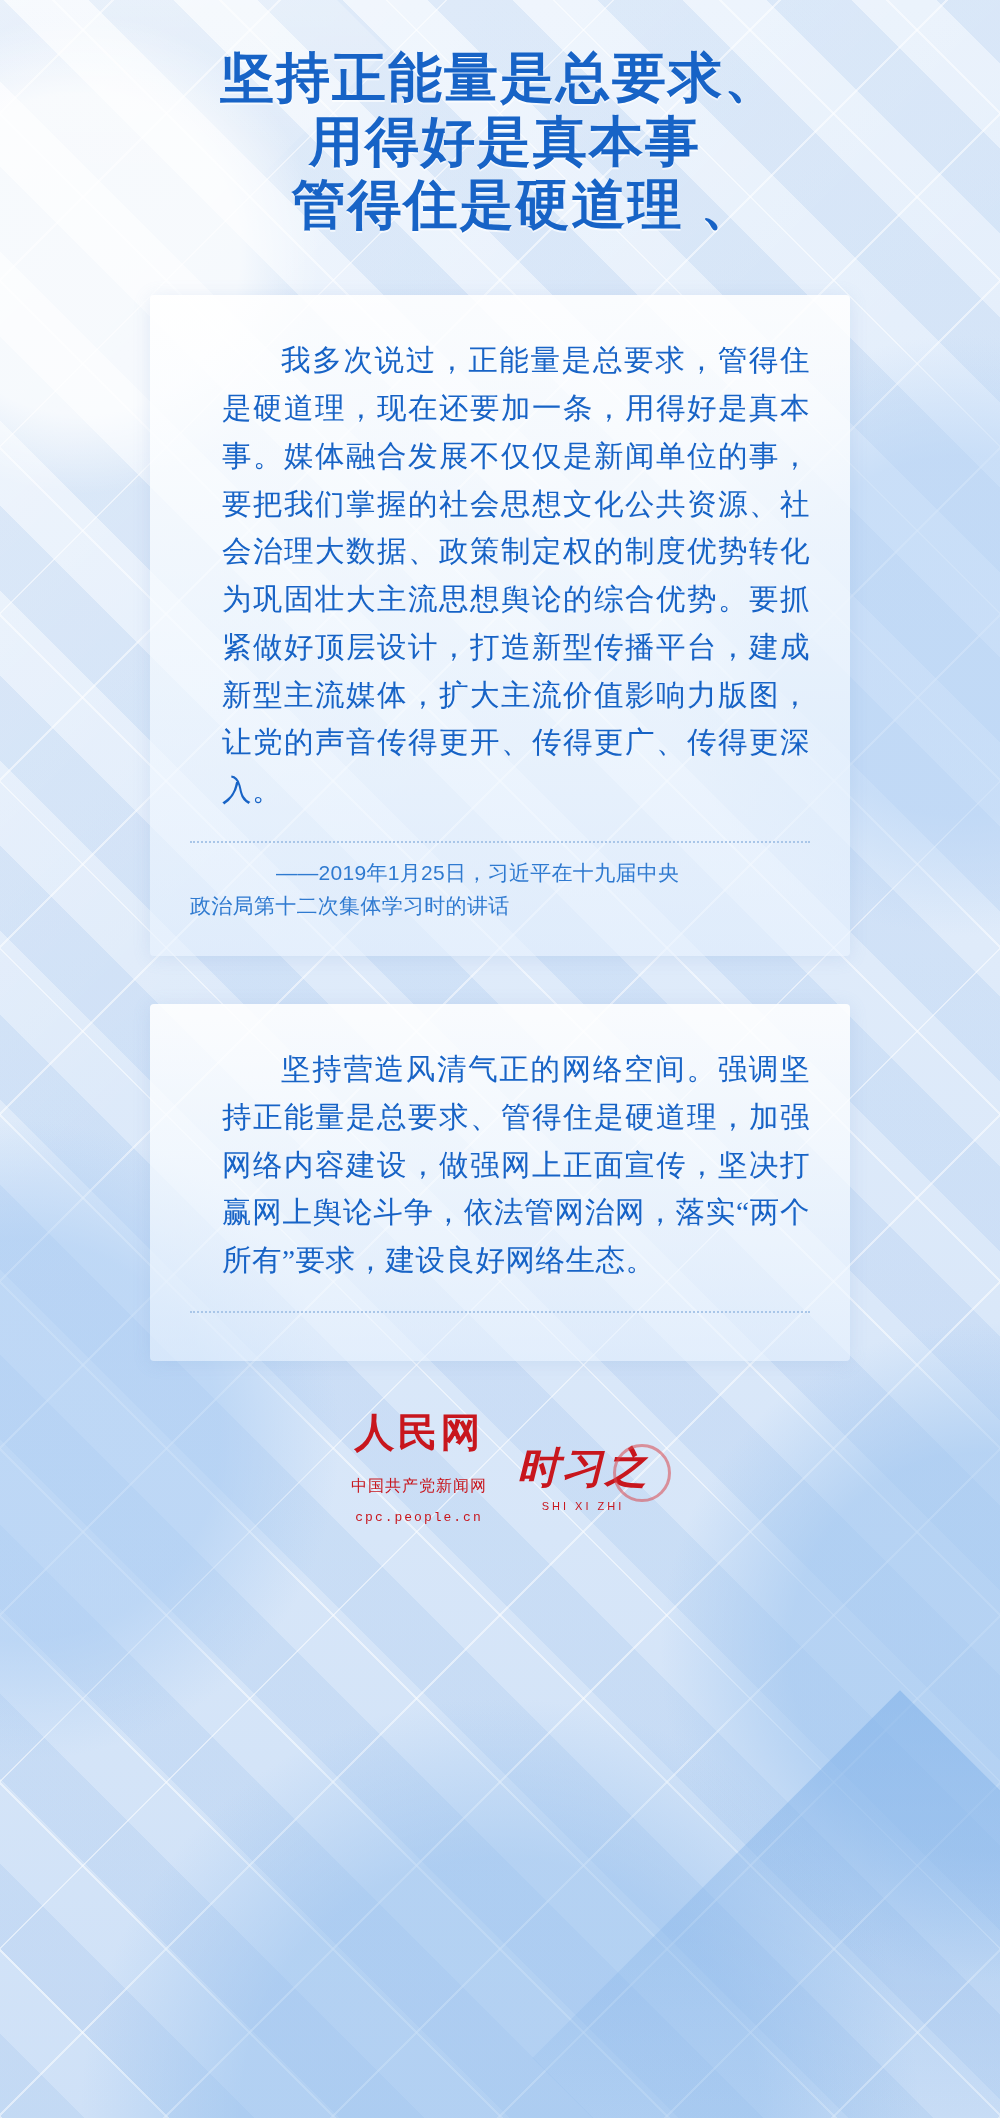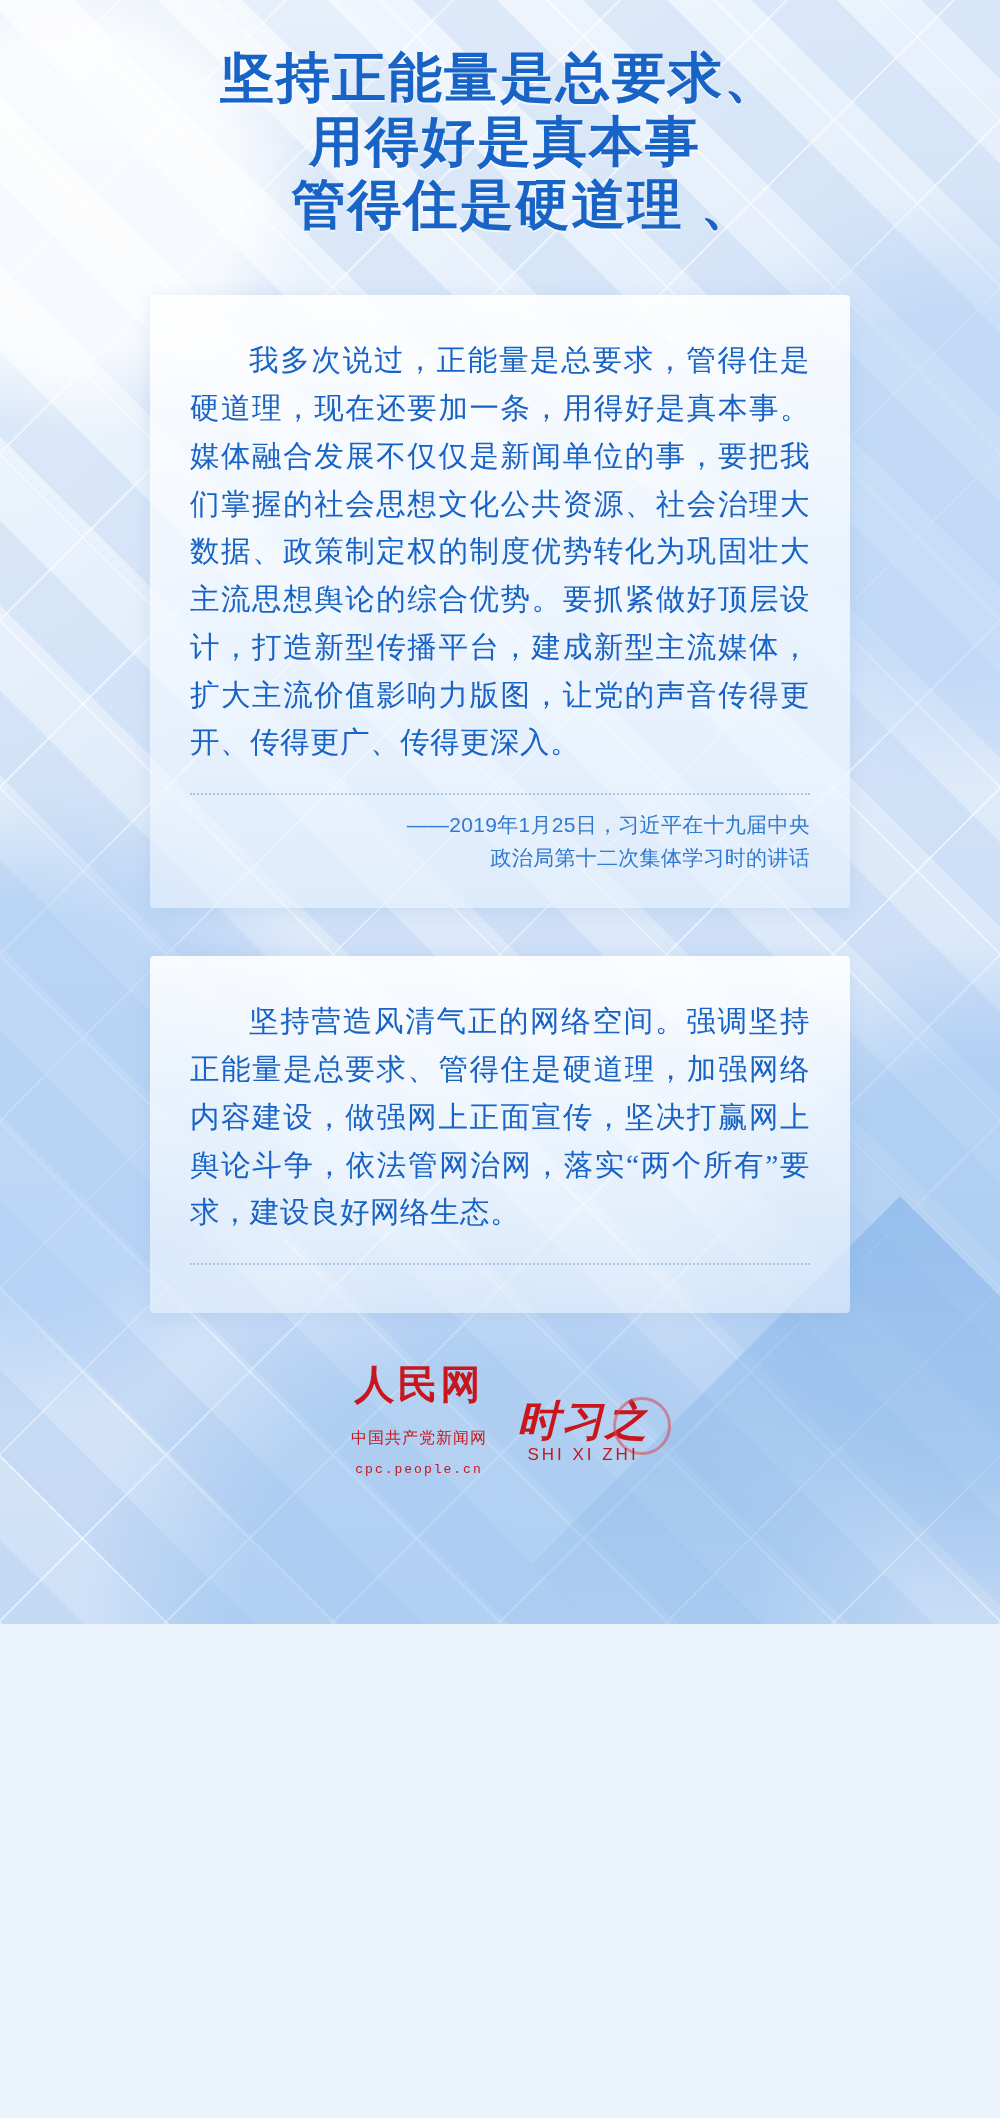--- a/index.html
+++ b/index.html
@@ -10,21 +10,21 @@
     width: 1000px;
     height: 2118px;
     font-family: "Liberation Serif", "DejaVu Serif", serif;
     background: #eaf2fb;
     overflow: hidden;
   }
 
   .poster {
     position: relative;
     width: 1000px;
-    height: 1624px;
+    height: 2118px;
     background:
       linear-gradient(135deg, rgba(255,255,255,0.55) 0%, rgba(255,255,255,0) 40%),
       linear-gradient(180deg, #e8f1fc 0%, #dfebfa 45%, #cfe1f7 100%);
     overflow: hidden;
   }
 
   
   .bg-lattice {
     position: absolute;
     inset: 0;
@@ -98,34 +98,35 @@
   .card.second { margin-top: 48px; padding-left: 40px; }
 
   .quote-text {
     font-family: "Liberation Serif", "DejaVu Serif", serif;
     font-size: 29.5px;
     line-height: 1.62;
     color: #1763c6;
     text-align: justify;
     text-indent: 2em;
     letter-spacing: 0.5px;
+    margin-left: 32px;
   }
 
   .divider {
     margin: 26px 0 14px 0;
     height: 0;
     border-top: 2px dotted #a9c6e8;
   }
 
   .source {
     font-family: "Liberation Sans", "DejaVu Sans", sans-serif;
     font-size: 21px;
     line-height: 1.55;
     color: #2f7ad0;
-    text-align: right;
+    text-align: left;
     letter-spacing: 0.3px;
   }
   .source .src-indent { padding-left: 86px; }
 
   
   .footer {
     margin-top: 52px;
     display: flex;
     align-items: center;
     justify-content: center;
@@ -182,21 +183,21 @@
     border: 3px solid #d8474c;
     border-radius: 50%;
     opacity: .55;
   }
   .logo-shixi .sx-pinyin {
     position: absolute;
     left: 50%;
     transform: translateX(-50%);
     bottom: -16px;
     font-family: "Liberation Sans", "DejaVu Sans", sans-serif;
-    font-size: 17px;
+    font-size: 11px;
     color: #c8161d;
     letter-spacing: 3px;
     white-space: nowrap;
   }
 </style>
 </head>
 <body>
 
 <div class="poster">
   <div class="bg-lattice"></div>

